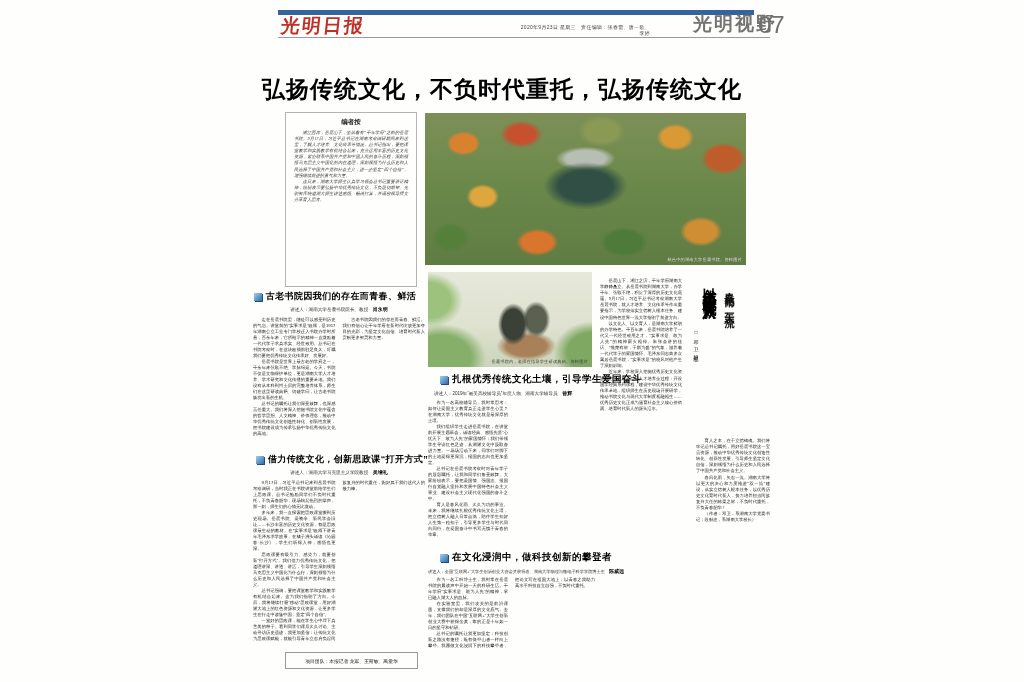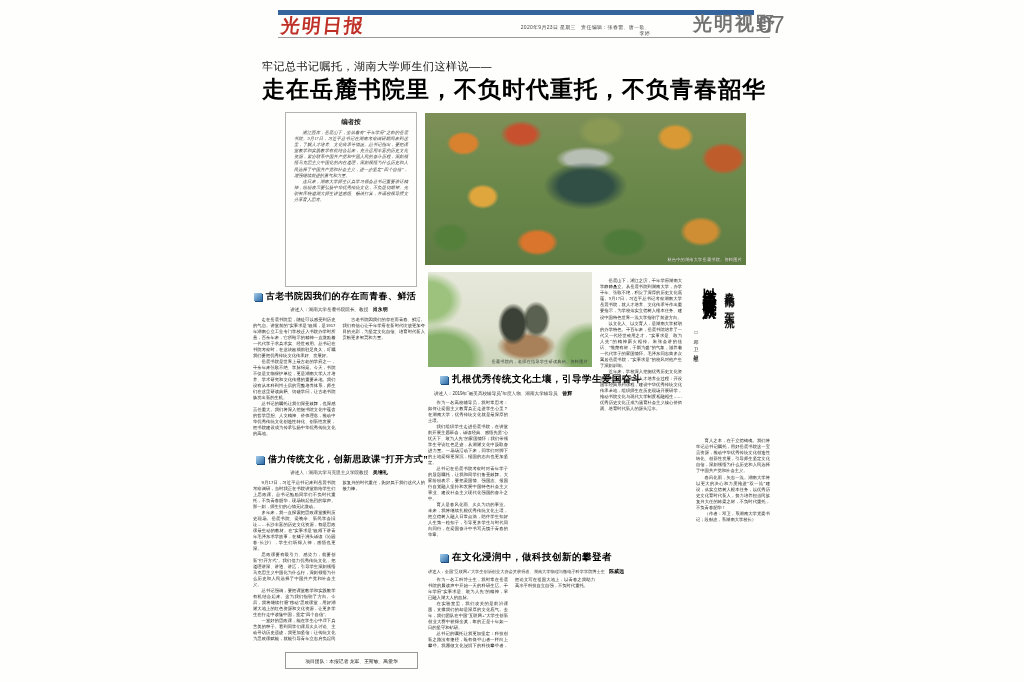--- a/index.html
+++ b/index.html
@@ -87,22 +87,21 @@
 
 <div id="page">
 
   <div class="topbar"></div>
   <div class="paper-logo">光明日报</div>
   <div class="edition-info">2020年9月23日 星期三　责任编辑：张春雷、唐一歌、李婷</div>
   <div class="section-name">光明视野</div>
   <div class="page-no">07</div>
   <div class="mast-rule"></div>
 
-  <div class="kicker">牢记总书记嘱托，湖南大学师生们这样说——</div>
-  <div class="main-headline">走在岳麓书院里，不负时代重托，不负青春韶华</div>
+  <div class="main-headline">弘扬传统文化，不负时代重托，弘扬传统文化</div>
 
   <div class="editor-box">
     <div class="editor-title">编者按</div>
     <div class="editor-body">
         <p>湘江西岸，岳麓山下，坐落着有“千年学府”之称的岳麓书院。9月17日，习近平总书记在湖南考察调研期间来到这里，了解人才培养、文化传承等情况。总书记指出，要把课堂教学和实践教学有机结合起来，充分运用丰富的历史文化资源，紧密联系中国共产党和中国人民的奋斗历程，深刻领悟马克思主义中国化的内在道理，深刻领悟为什么历史和人民选择了中国共产党和社会主义，进一步坚定“四个自信”，增强继续前进的勇气和力量。</p>
         <p>连日来，湖南大学师生认真学习领会总书记重要讲话精神，纷纷表示要弘扬中华优秀传统文化，不负殷切期望。光明智库特邀湖大师生讲述感悟、畅谈打算，并请校领导撰文分享育人思考。</p>
       </div>
   </div>
 
   <div class="photo-main">

